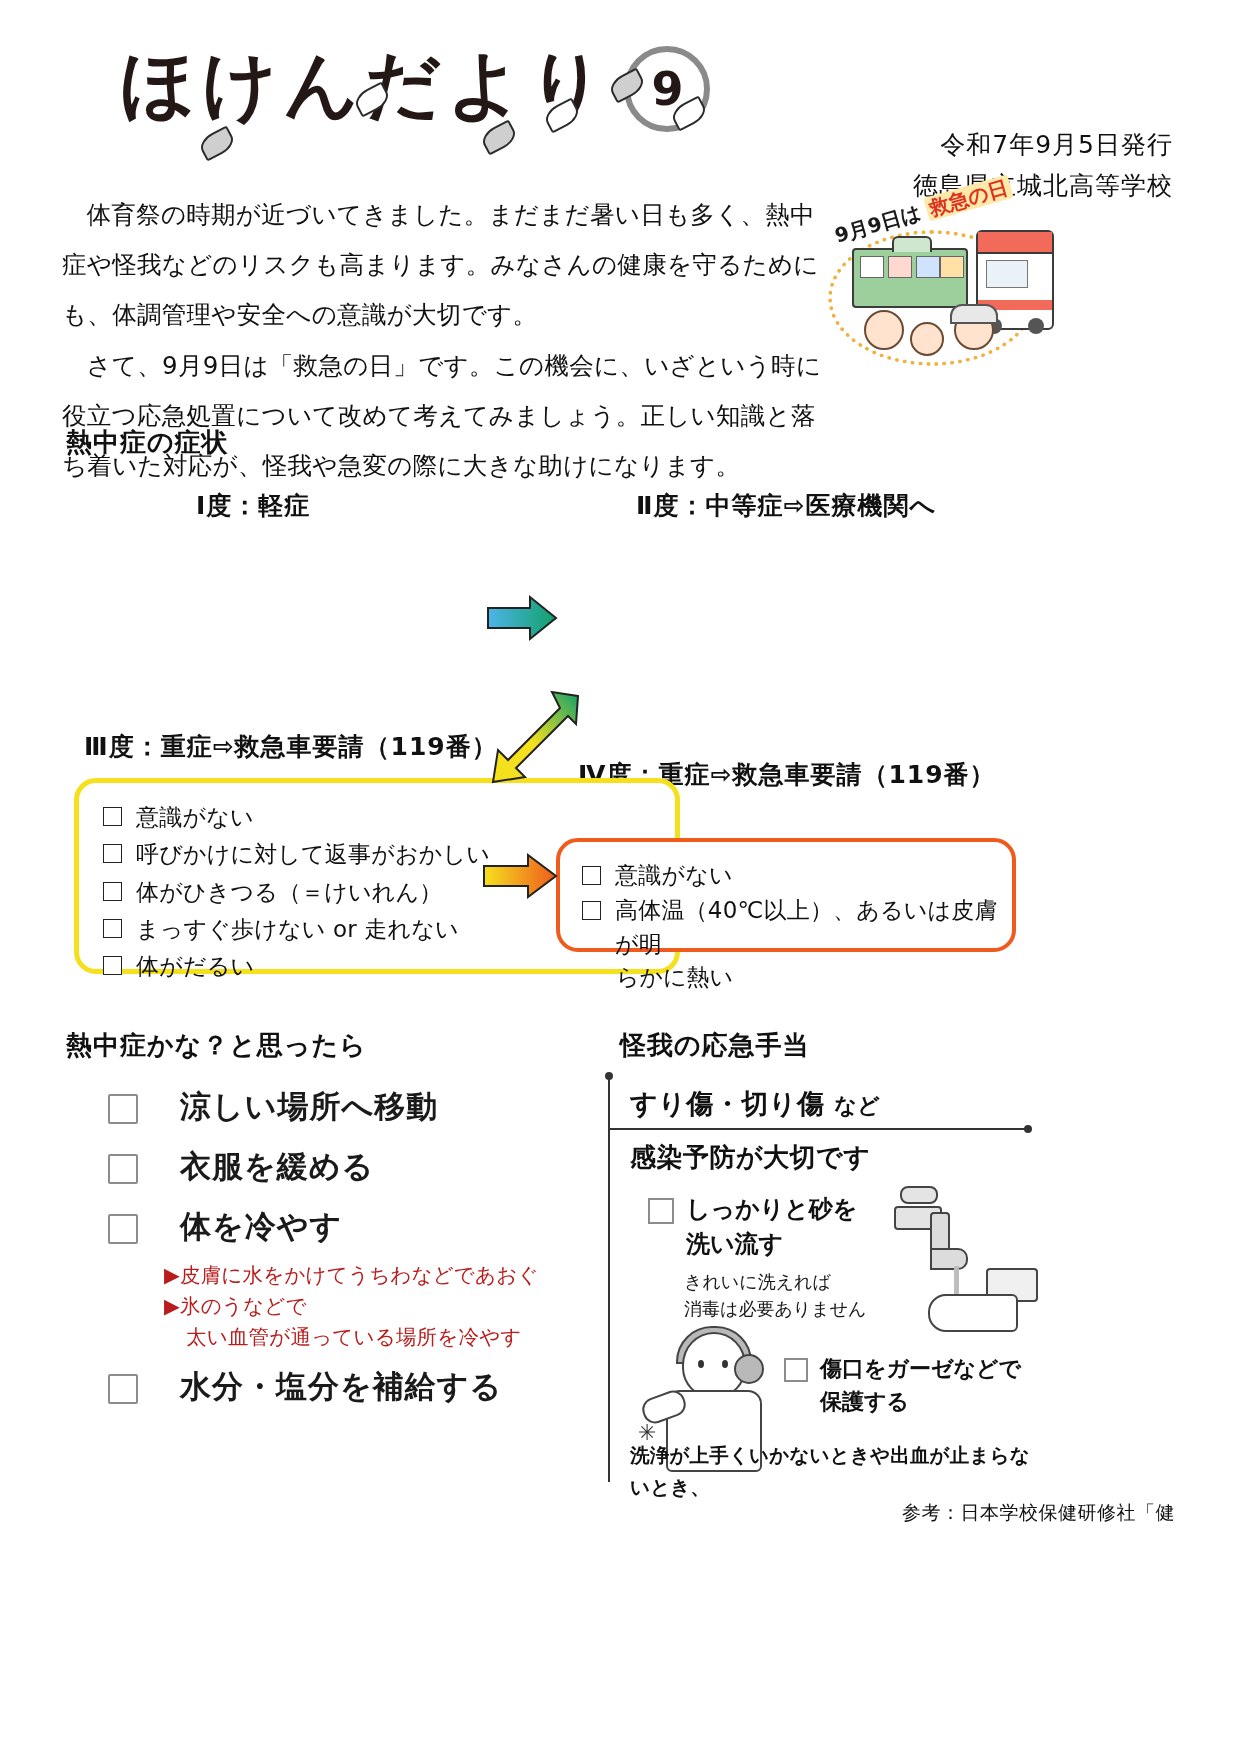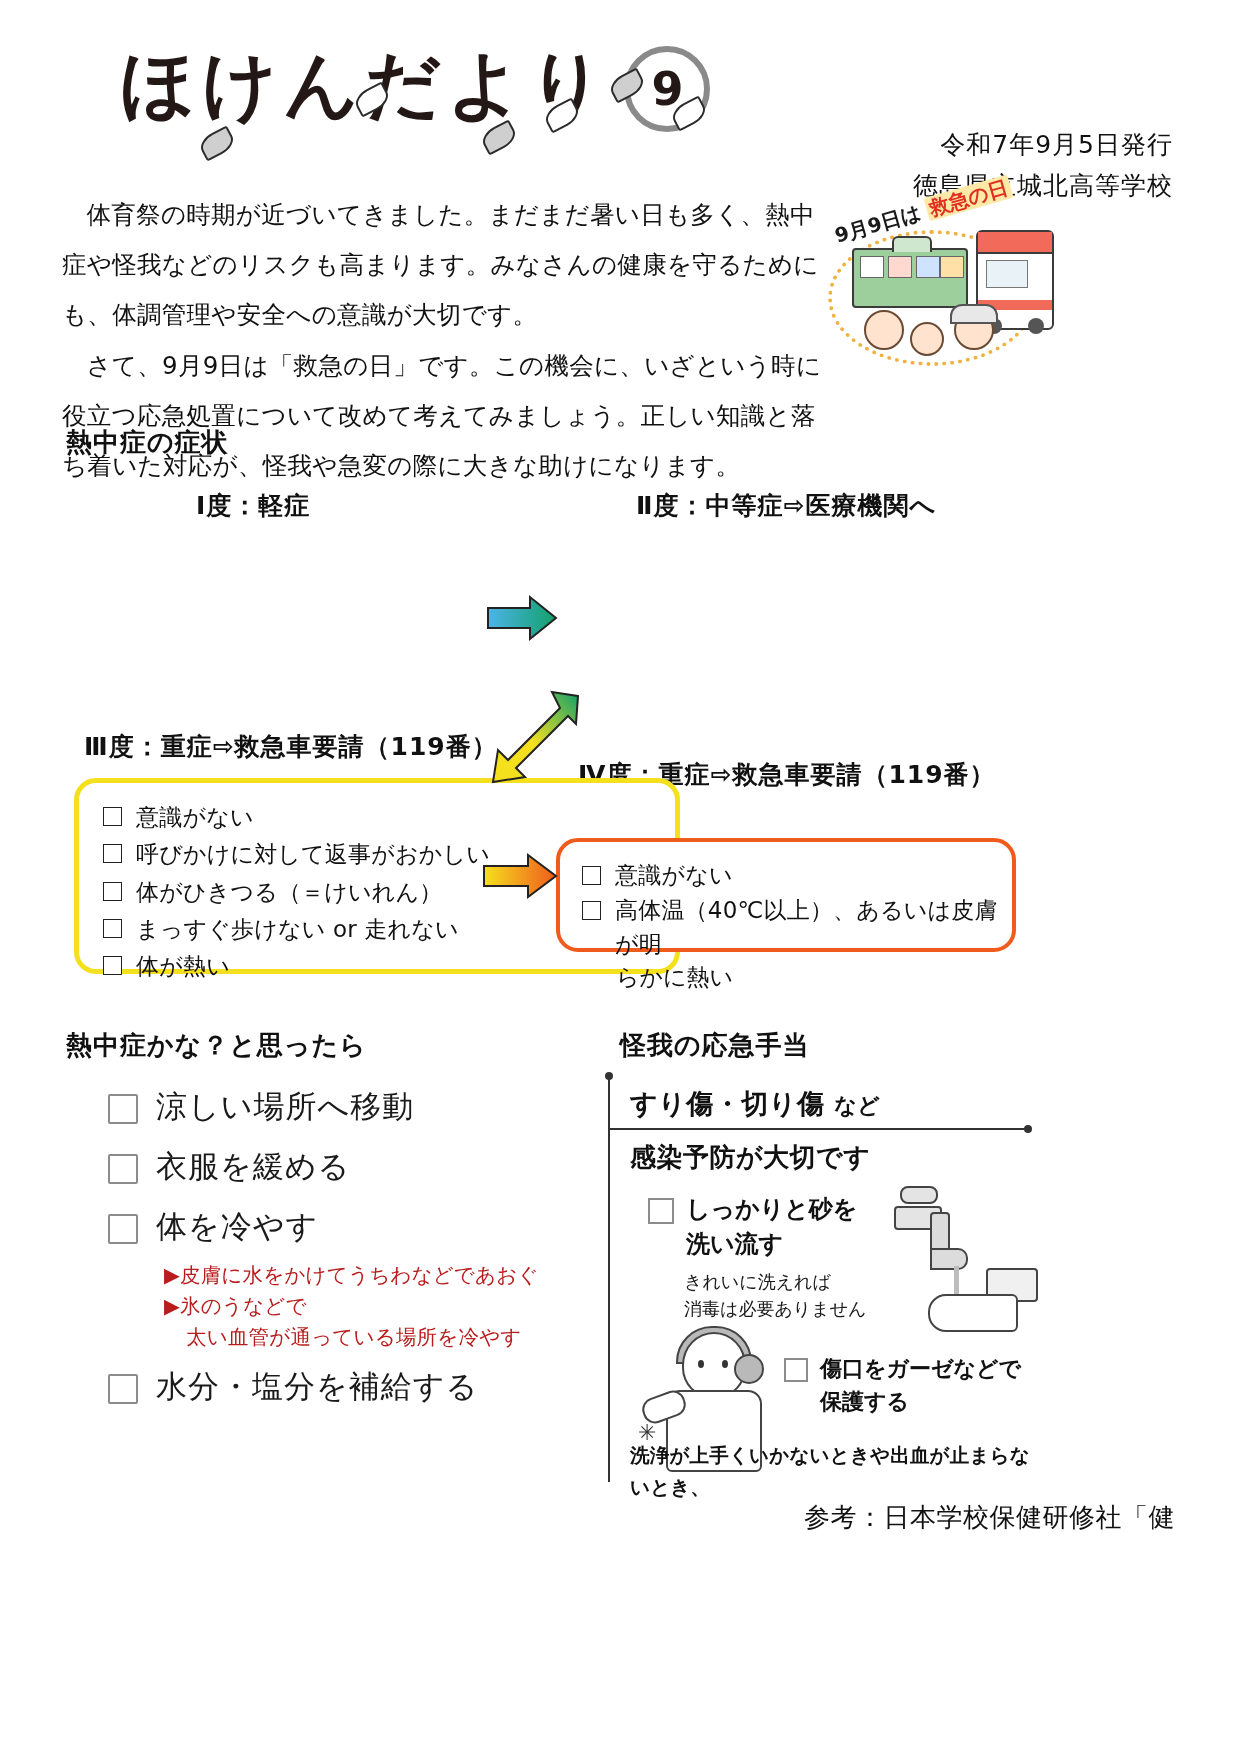--- a/index.html
+++ b/index.html
@@ -105,21 +105,21 @@
 
   
   .arrow { position:absolute; }
   .arrow svg { display:block; }
 
   
   .maybe-list { position:absolute; left:108px; top:1086px; width:470px; }
   .maybe-item { display:flex; align-items:flex-start; margin-bottom:18px; }
   .maybe-item .cbx2 { width:26px; height:26px; border:2.4px solid #8c8c8c;
       margin:8px 18px 0 0; flex:0 0 auto; background:#fff; border-radius:2px;}
-  .maybe-item .lbl { font-size:31px; font-weight:normal; letter-spacing:1px; color:#1a1a1a; }
+  .maybe-item .lbl { font-size:31px; font-weight:bold; letter-spacing:1px; color:#1a1a1a;margin-left:24px; }
   .sub-notes { margin:-6px 0 14px 56px; }
   .sub-notes div { font-size:20.5px; letter-spacing:0.2px; line-height:1.5; color:#b91c1c;}
   .sub-notes .ind { padding-left:22px; }
 
   
   .wound-wrap { position:absolute; left:608px; top:1070px; width:432px; height:430px; }
   .vline { position:absolute; left:0; top:8px; width:2px; height:404px; background:#333; }
   .vdot { position:absolute; left:-3px; top:2px; width:8px; height:8px; border-radius:50%; background:#333; }
   .w-h1 { position:absolute; left:22px; top:16px; font-size:27px; font-weight:bold; letter-spacing:0.5px;}
   .w-h1 .sm { font-size:22px; font-weight:bold; }
@@ -158,21 +158,21 @@
   .g-bun { position:absolute; left:96px; top:22px; width:26px; height:26px; background:#b9b9b9; border:2px solid #444; border-radius:50%;}
   .g-eye { position:absolute; top:28px; width:6px; height:8px; background:#333; border-radius:50%;}
   .g-e1 { left:60px;} .g-e2 { left:84px;}
   .g-body { position:absolute; left:28px; top:58px; width:92px; height:78px; background:#fff;
      border:2px solid #444; border-radius:14px 14px 6px 6px;}
   .g-arm { position:absolute; left:4px; top:62px; width:40px; height:22px; background:#fff;
      border:2px solid #444; border-radius:12px; transform:rotate(-20deg);}
   .g-spark { position:absolute; left:0px; top:88px; font-size:22px; color:#333; }
 
   
-  .footer { position:absolute; right:66px; top:1500px; font-size:26px; letter-spacing:0.5px; }
+  .footer { position:absolute; right:66px; top:1500px; font-size:19px; letter-spacing:0.5px; }
 </style>
 </head>
 <body>
 
 <div class="page">
 
   <div class="header">
     <div class="title-wrap">
       <div class="title-text">ほけんだより</div>
       <div class="title-badge">9</div>
@@ -243,21 +243,21 @@
       <li>
           <span class="cbx"></span>
           <span>体がひきつる（＝けいれん）</span>
         </li>
       <li>
           <span class="cbx"></span>
           <span>まっすぐ歩けない or 走れない</span>
         </li>
       <li>
           <span class="cbx"></span>
-          <span>体が熱い</span>
+          <span>体がだるい</span>
         </li>
     </ul>
   </div>
 
   <div class="sbox box4">
     <ul>
       <li>
           <span class="cbx"></span>
           <span>意識がない</span>
         </li>

